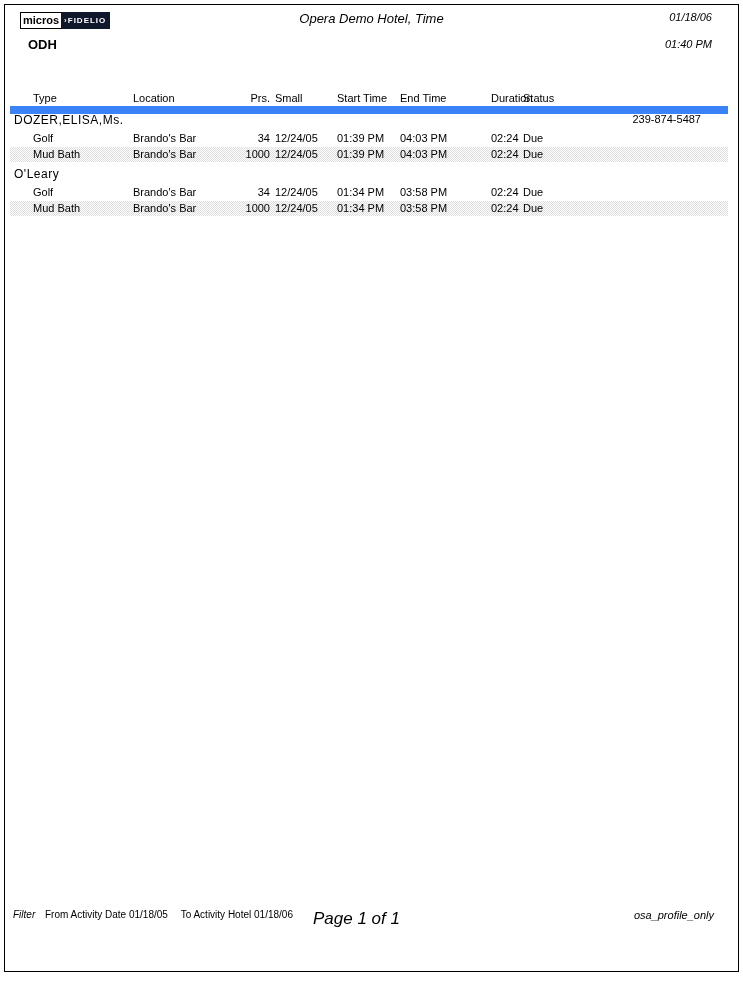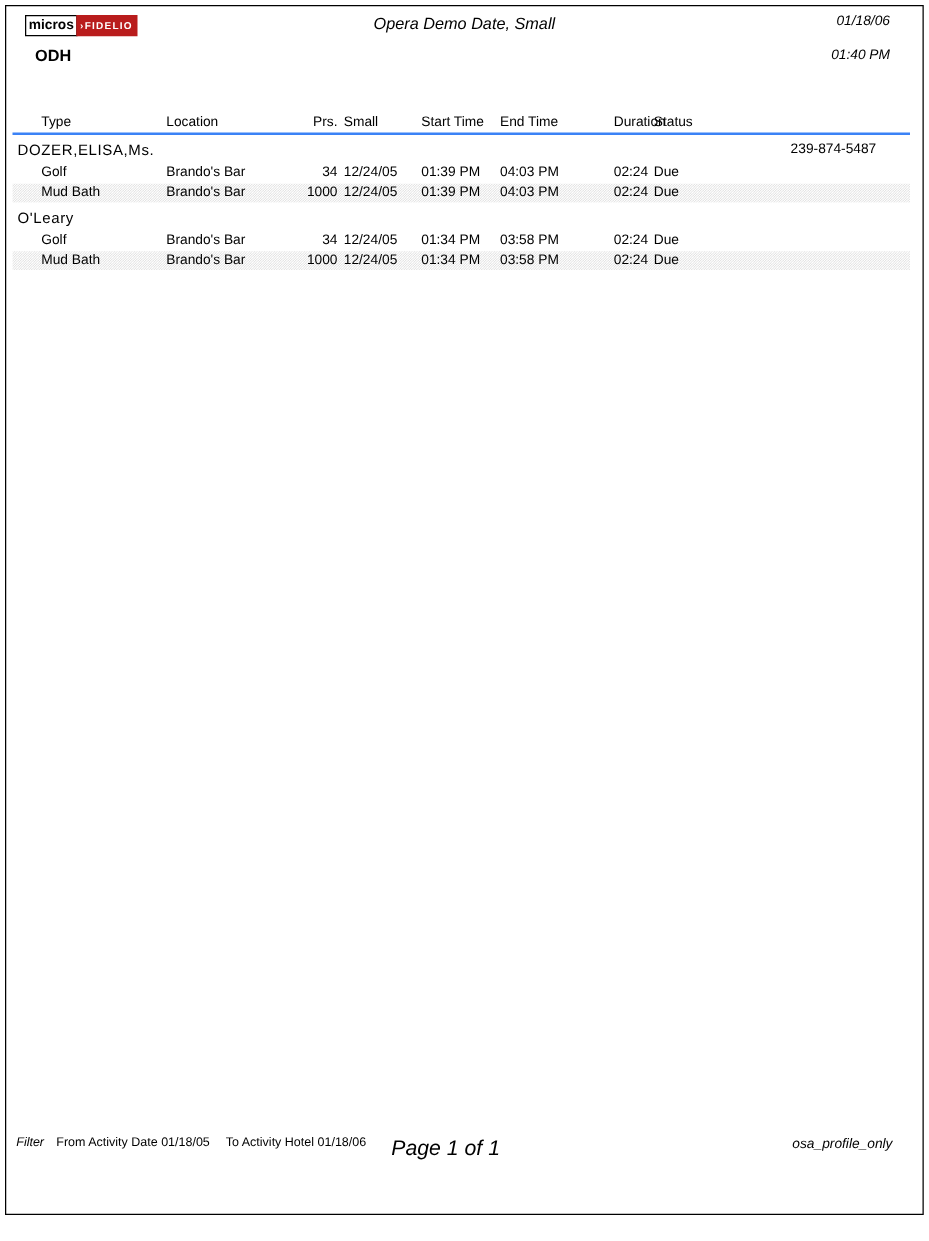--- a/index.html
+++ b/index.html
@@ -20,21 +20,21 @@
   .logo{
     position:absolute;left:20px;top:12px;
     display:flex;align-items:stretch;height:17px;
   }
   .logo-micros{
     border:1px solid #000;
     font-weight:bold;font-size:11px;line-height:15px;
     padding:0 2px;background:#fff;color:#000;
   }
   .logo-fidelio{
-    background:#b91c1c;color:#fff;
+    background:#0f172a;color:#fff;
     font-weight:bold;font-size:8px;line-height:17px;
     letter-spacing:1px;padding:0 4px 0 3px;
     margin-left:-1px;
   }
   .resort-code{
     position:absolute;left:28px;top:37px;
     font-weight:bold;font-size:13px;
   }
   .hotel-name{
     position:absolute;left:0;top:11px;width:100%;
@@ -48,21 +48,21 @@
     position:absolute;right:31px;top:11px;
     font-style:italic;font-size:11px;
   }
   .print-time{
     position:absolute;right:31px;top:38px;
     font-style:italic;font-size:11px;
   }
   
   .tbl-header{
     position:absolute;left:10px;top:92px;width:718px;height:14px;
-    border-bottom:2px solid #3b82f6;
+    border-bottom:8px solid #3b82f6;
     font-size:11px;
   }
   .cell{position:absolute;top:0;white-space:nowrap;}
   .c-type{left:23px;}
   .c-location{left:123px;}
   .c-prs{left:190px;width:70px;text-align:right;}
   .c-date{left:265px;}
   .c-start{left:327px;}
   .c-end{left:390px;}
   .c-duration{left:448px;padding-left:33px;}
@@ -114,21 +114,21 @@
 <body>
 
 <div id="page">
   <div id="page-frame"></div>
 
   <div class="logo">
     <span class="logo-micros">micros</span>
     <span class="logo-fidelio">›FIDELIO</span>
   </div>
   <div class="resort-code">ODH</div>
-  <div class="hotel-name">Opera Demo Date, Small</div>
+  <div class="hotel-name">Opera Demo Hotel, Time</div>
   <div class="print-date">01/18/06</div>
   <div class="print-time">01:40 PM</div>
 
   <div class="tbl-header">
     <span class="cell c-type">Type</span>
     <span class="cell c-location">Location</span>
     <span class="cell c-prs">Prs.</span>
     <span class="cell c-date">Small</span>
     <span class="cell c-start">Start Time</span>
     <span class="cell c-end">End Time</span>

